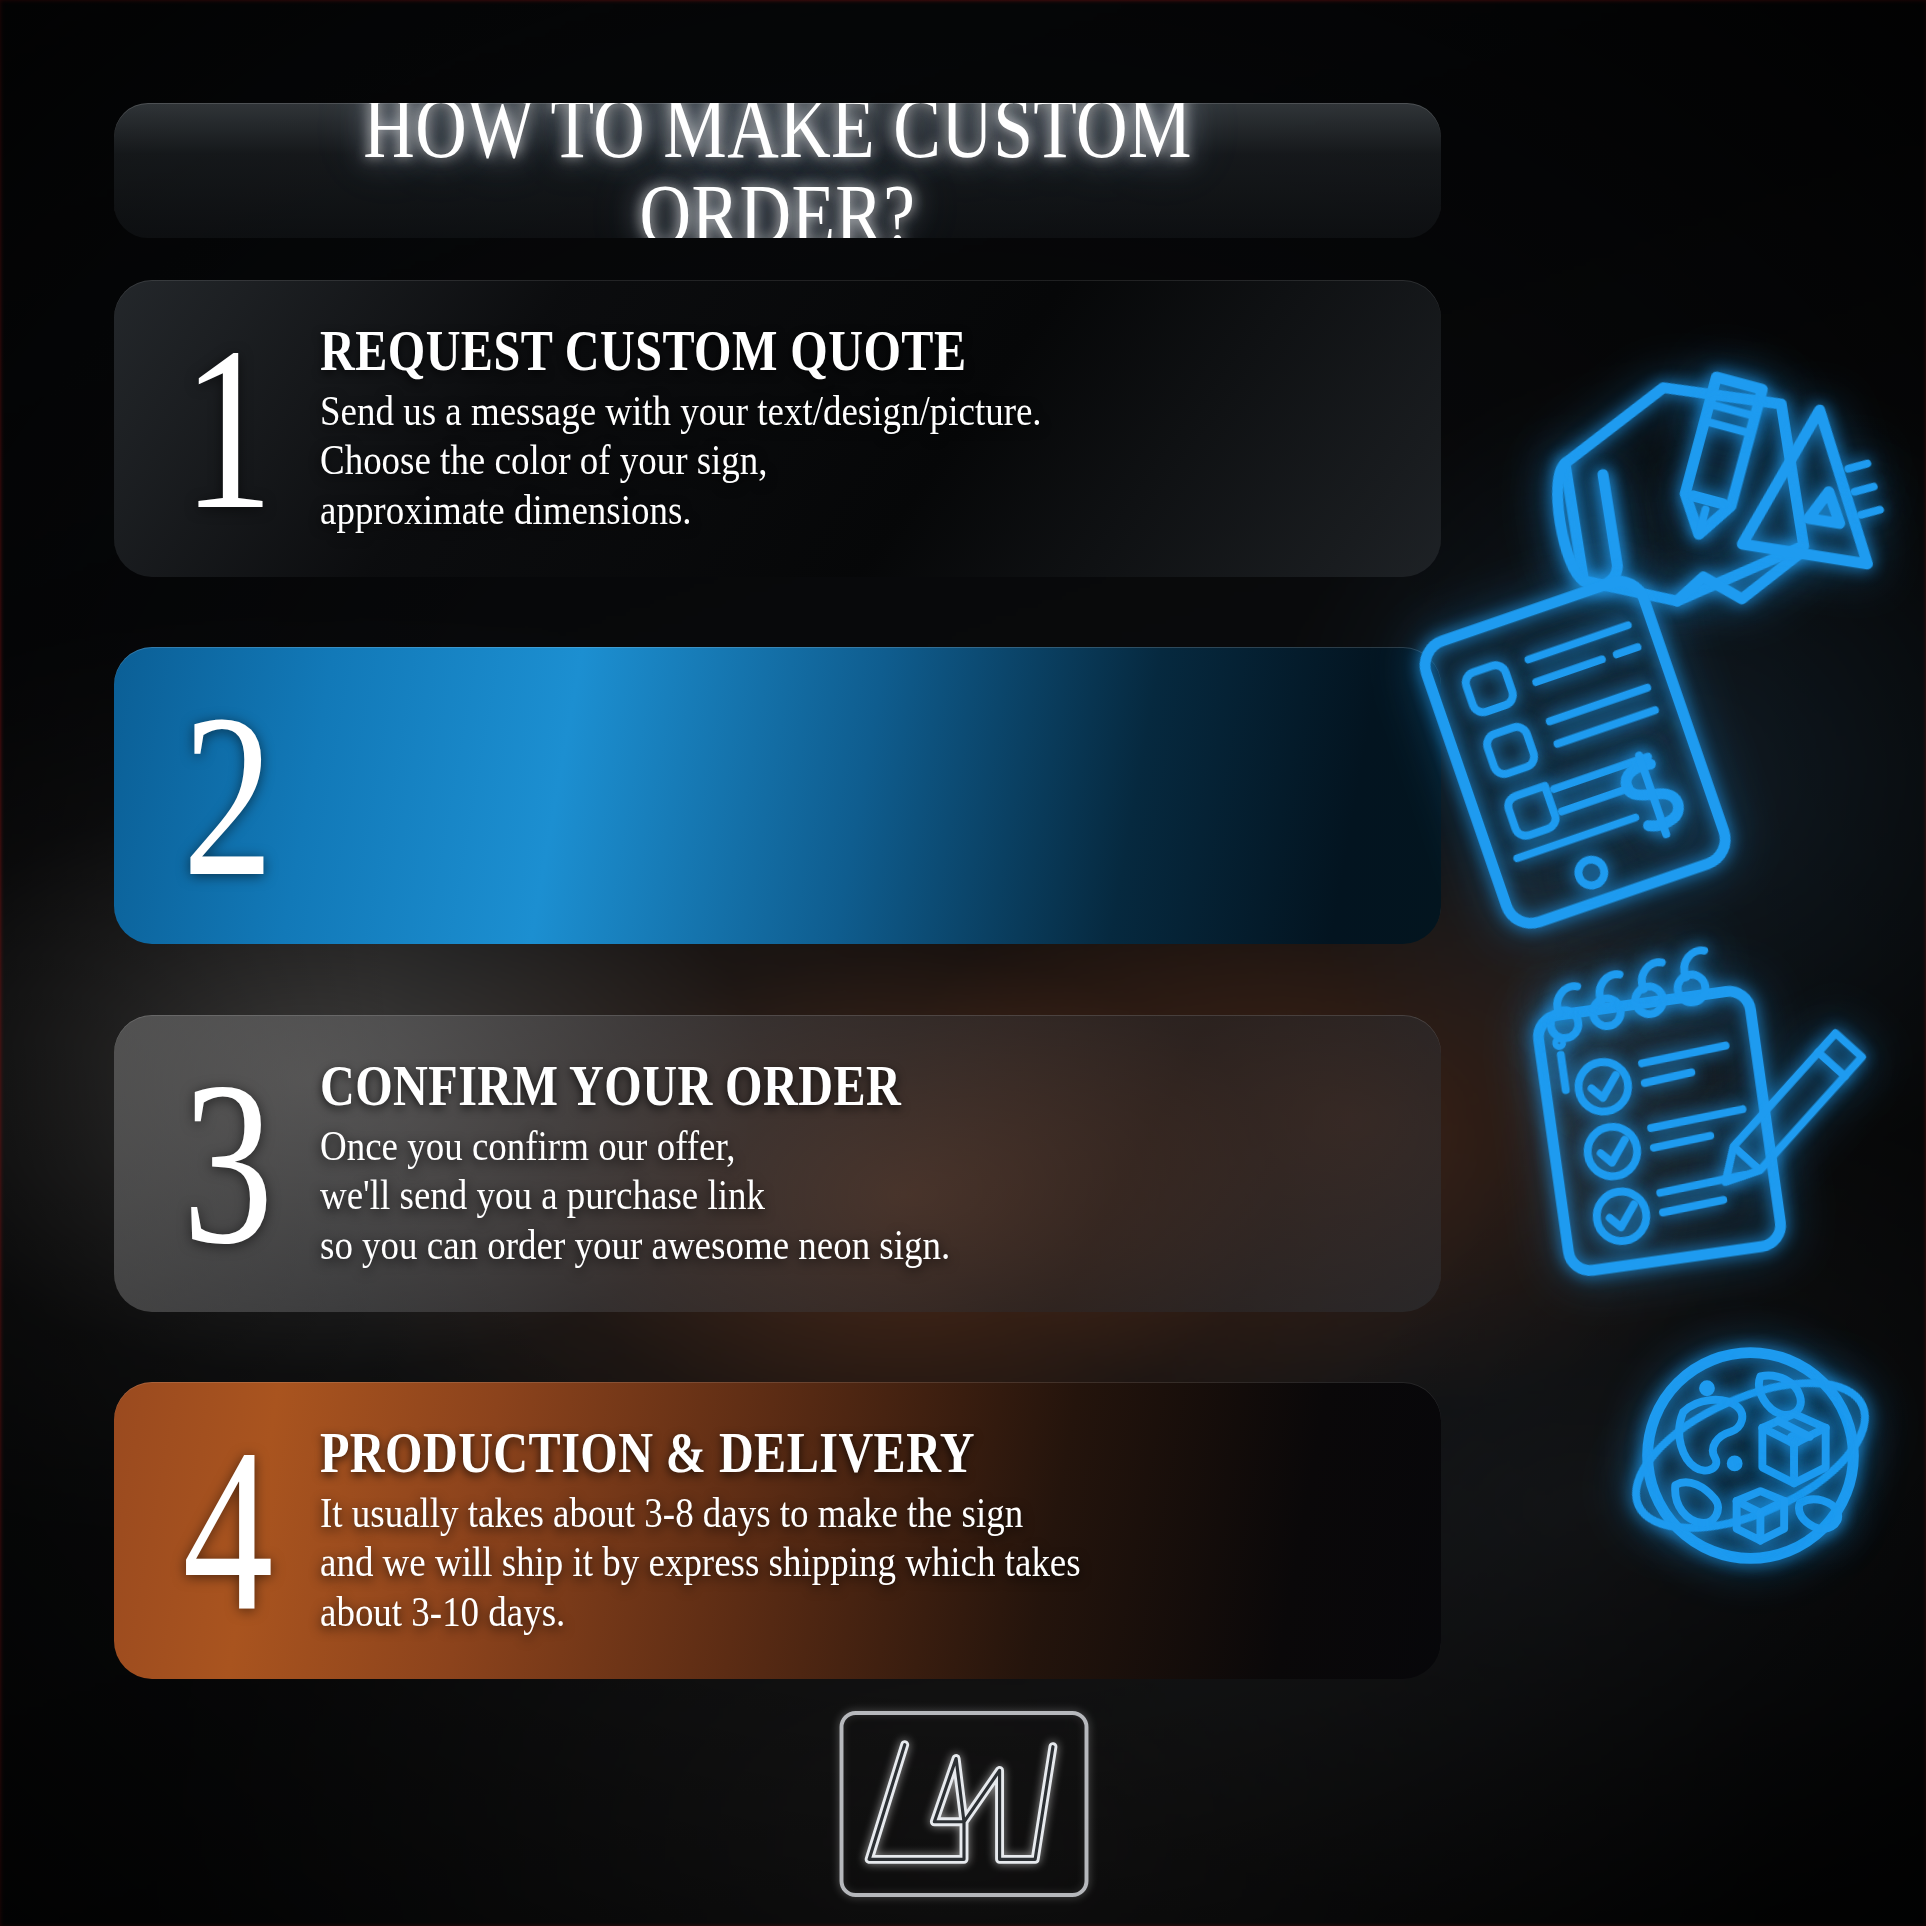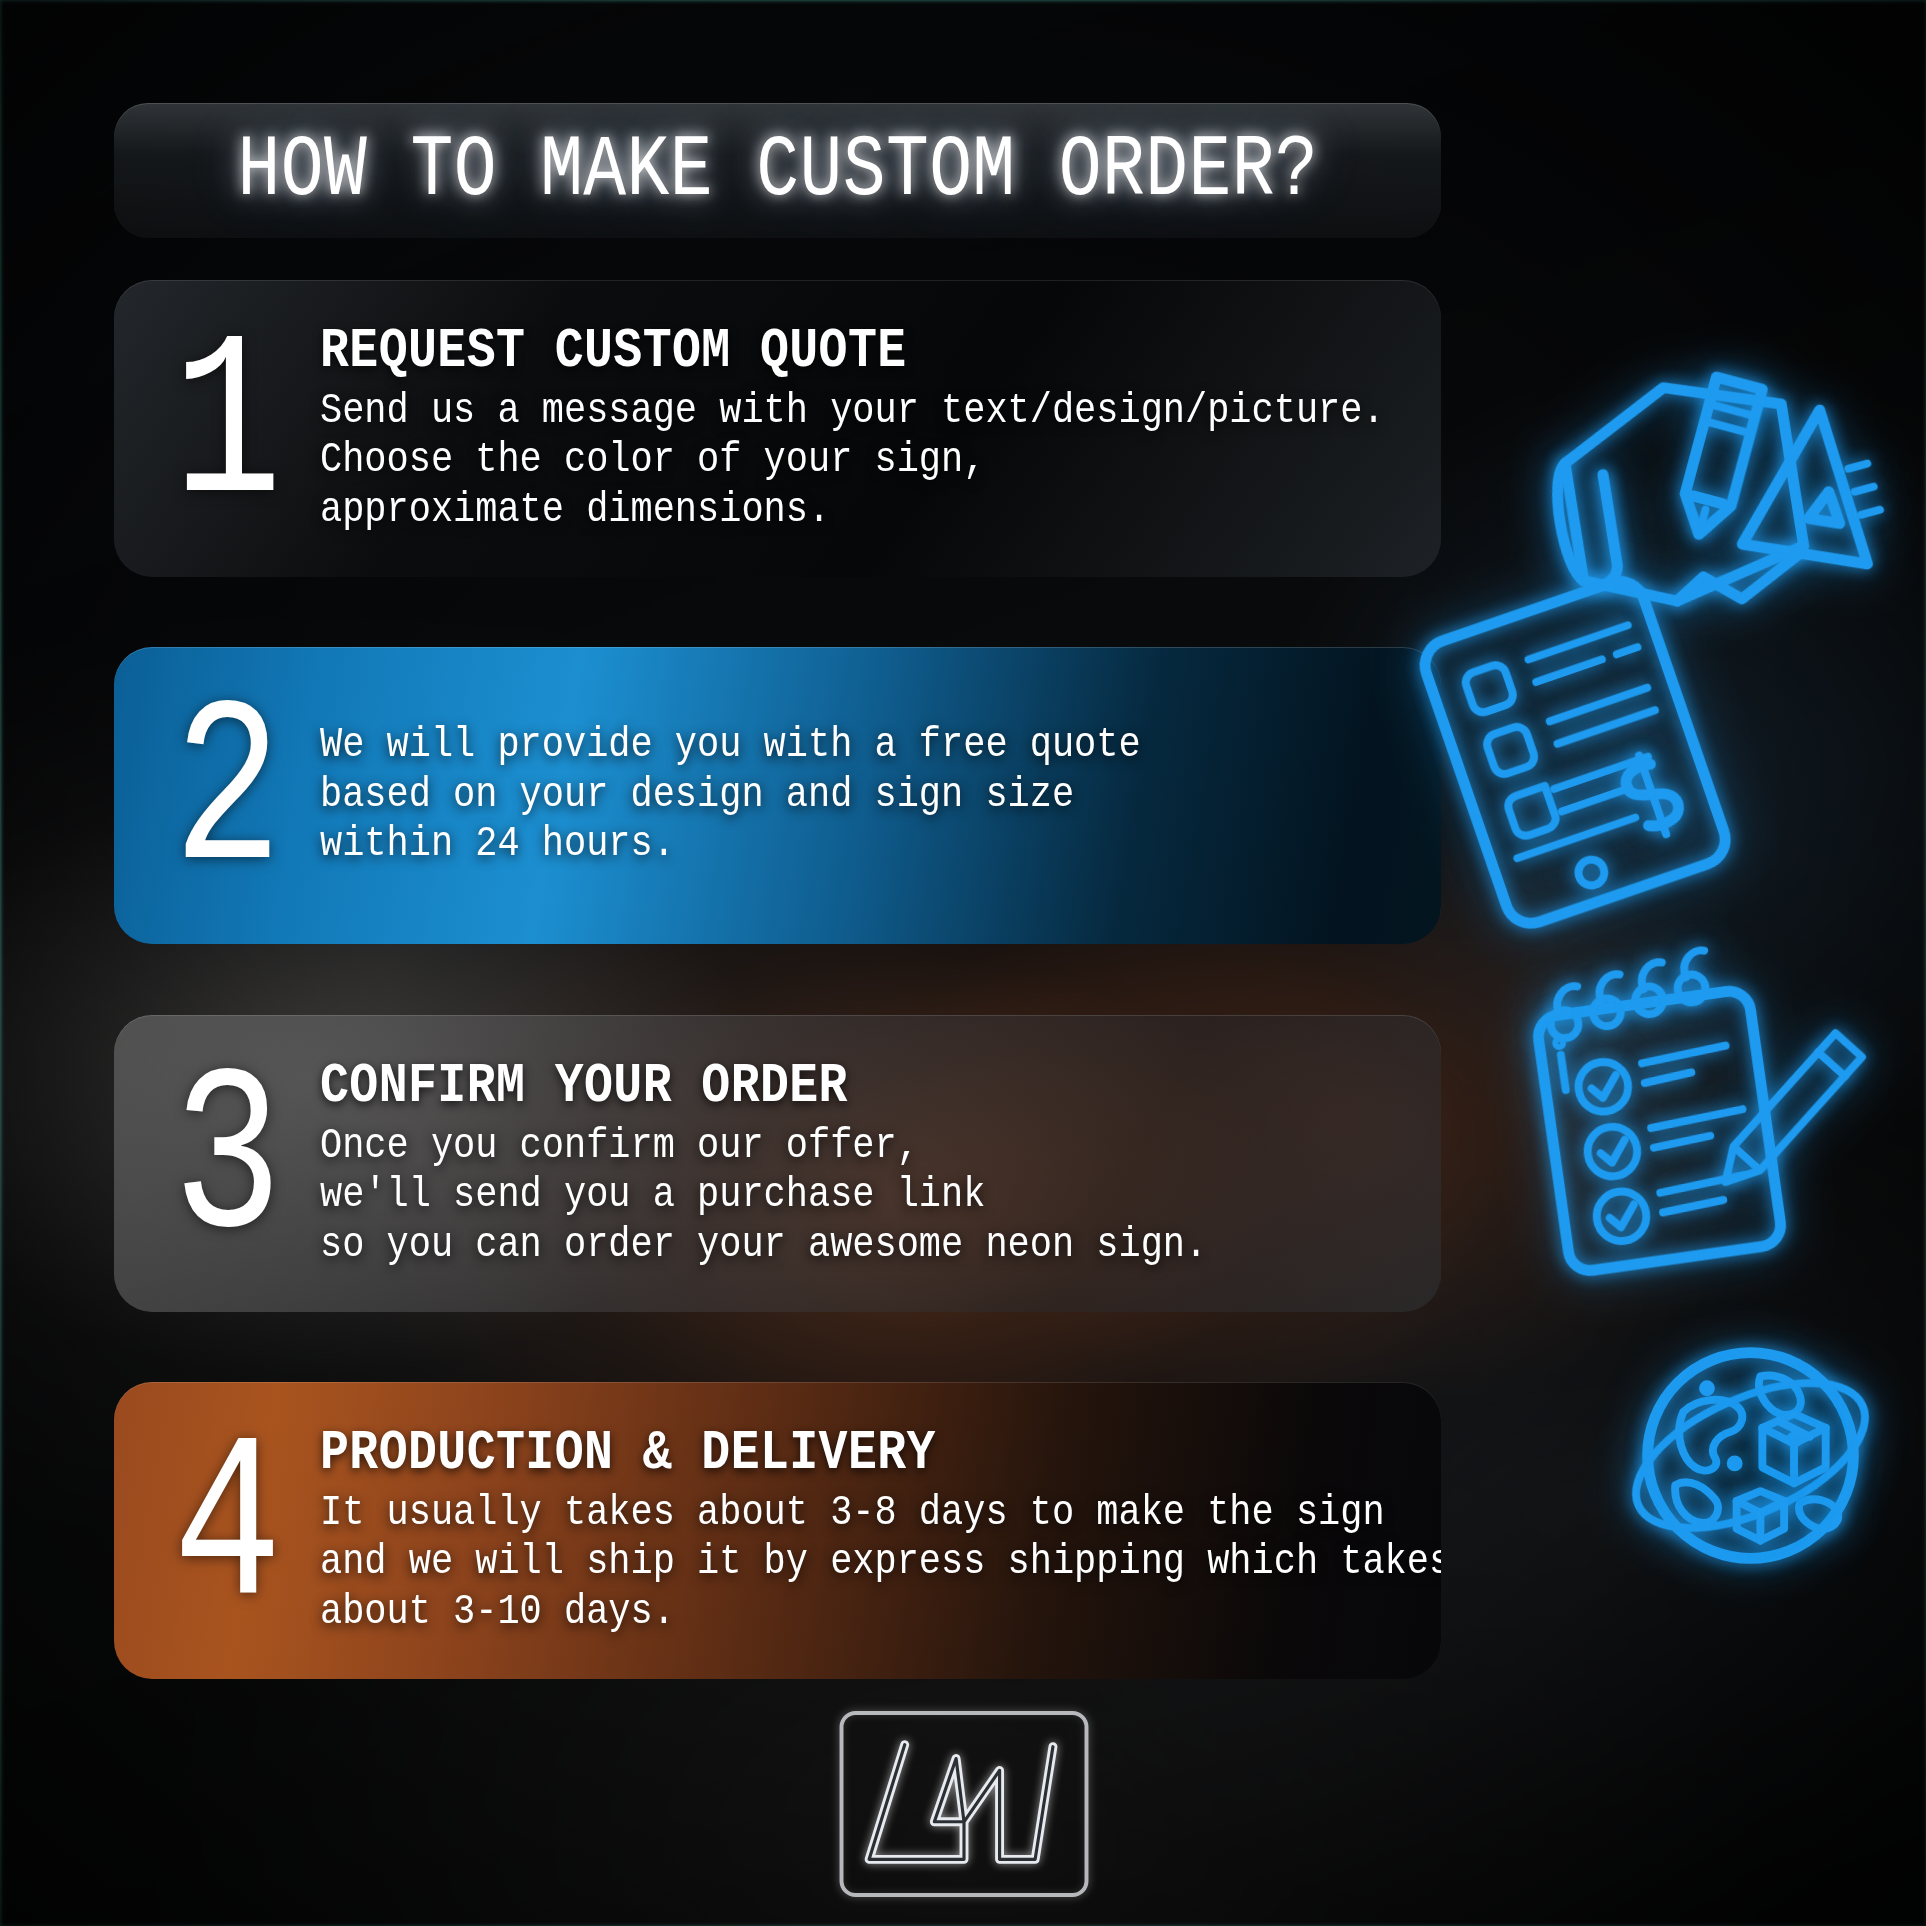--- a/index.html
+++ b/index.html
@@ -2,22 +2,22 @@
 <html><head>
 <meta charset="utf-8">
 <style>
   html,body{margin:0;padding:0;background:#000;}
   *{box-sizing:border-box;}
 
   .canvas{
     position:relative;
     width:1927px;height:1927px;
     overflow:hidden;
-    background:#5eead4;
-    font-family:Liberation Mono, monospace;
+    background:#b91c1c;
+    font-family:Liberation Serif, serif;
   }
 
   
   .bg{position:absolute;inset:0;}
   .bg-base{
     position:absolute;inset:0;
     background:
       radial-gradient(ellipse 52% 34% at 16% 56%, rgba(108,104,100,0.55) 0%, rgba(40,38,37,0.22) 45%, rgba(0,0,0,0) 72%),
       radial-gradient(ellipse 40% 26% at 47% 62%, rgba(168,86,44,0.48) 0%, rgba(90,44,22,0.20) 48%, rgba(0,0,0,0) 75%),
       radial-gradient(ellipse 34% 22% at 70% 58%, rgba(146,74,40,0.34) 0%, rgba(0,0,0,0) 70%),
@@ -191,25 +191,20 @@
         <span>Send us a message with your text/design/picture.</span>
         <span>Choose the color of your sign,</span>
         <span>approximate dimensions.</span>
       </div>
     </div>
   </div>
 
   <div class="card step step-2">
     <div class="step-num"><span>2</span></div>
     <div class="step-body">
-      <div class="step-desc">
-        <span>We will provide you with a free quote</span>
-        <span>based on your design and sign size</span>
-        <span>within 24 hours.</span>
-      </div>
     </div>
   </div>
 
   <div class="card step step-3">
     <div class="step-num"><span>3</span></div>
     <div class="step-body">
       <div class="step-head"><span>CONFIRM YOUR ORDER</span></div>
       <div class="step-desc">
         <span>Once you confirm our offer,</span>
         <span>we'll send you a purchase link</span>

